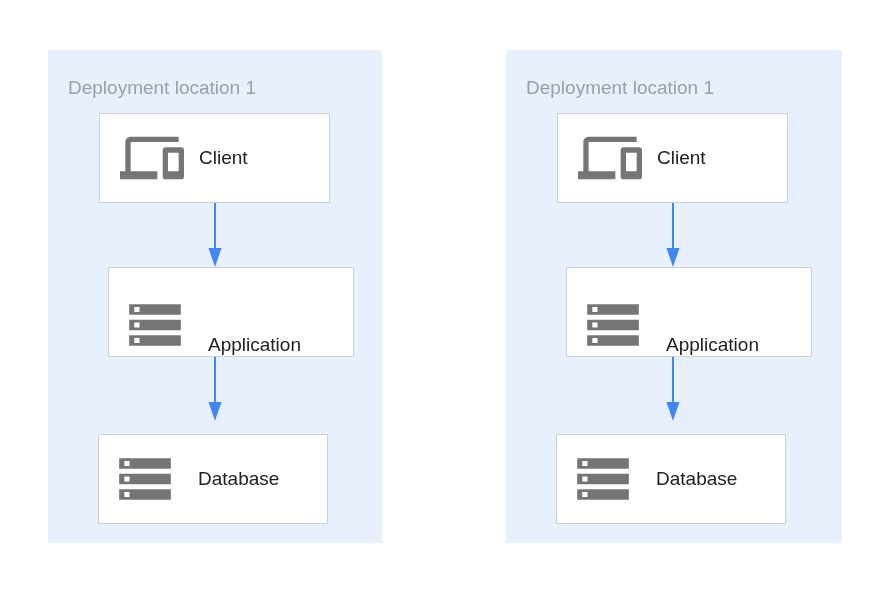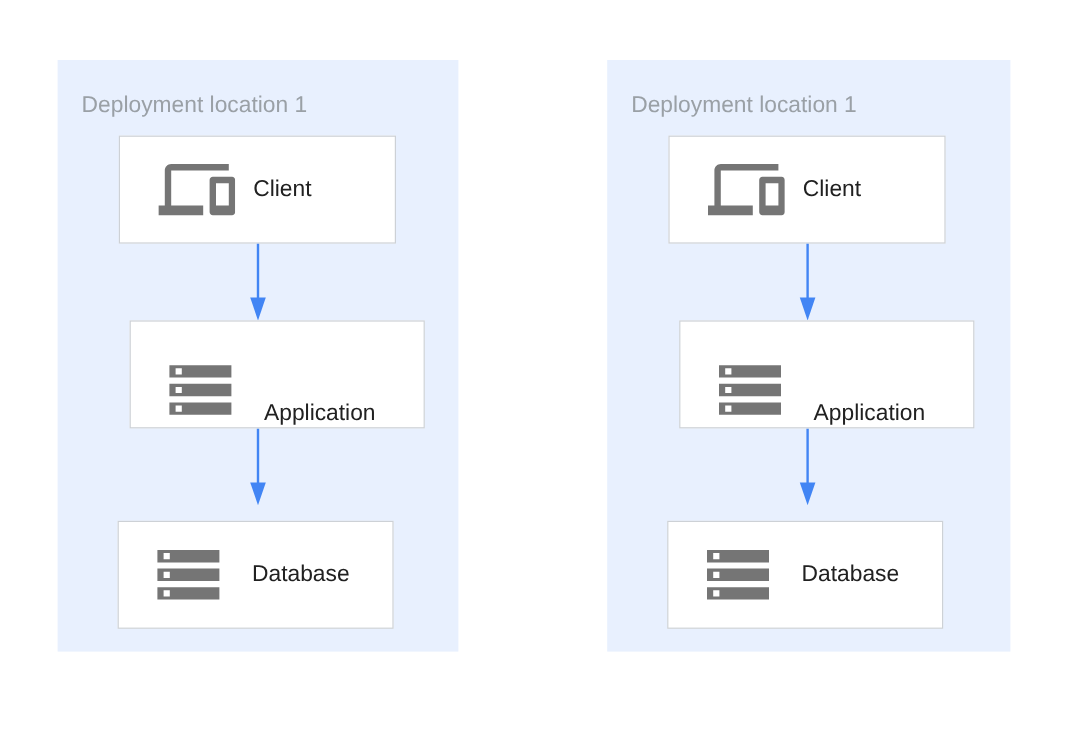--- a/index.html
+++ b/index.html
@@ -29,21 +29,21 @@
     white-space: nowrap;
   }
   .node {
     position: absolute;
     height: 90px;
     box-sizing: border-box;
     background: #ffffff;
     border: 1px solid var(--box-border, #CDD1D6);
     display: flex;
     align-items: center;
-    padding-left: 32px;
+    padding-left: 20px;
   }
   .node-client      { left: 51px; top: 63px;  width: 231px; }
   .node-application { left: 60px; top: 217px; width: 246px; align-items: flex-end; }
   .node-database    { left: 50px; top: 384px; width: 230px; }
   .node .iconwrap {
     width: 79px;
     flex: none;
     display: flex;
     align-items: center;
     color: var(--icon-gray, #757575);

